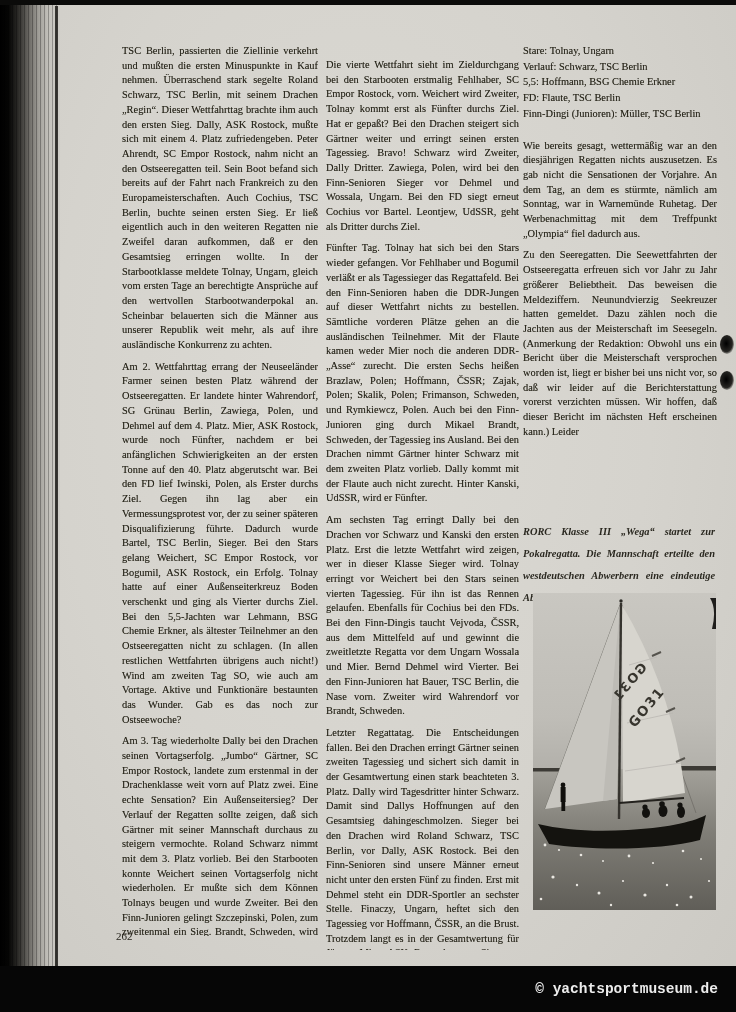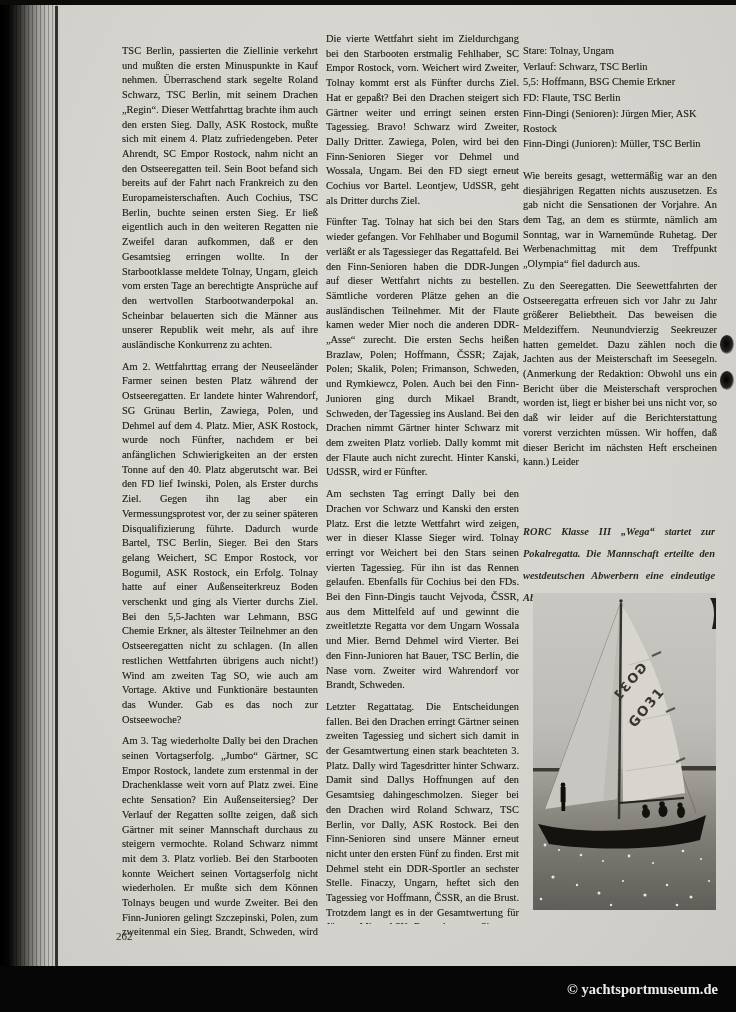--- a/index.html
+++ b/index.html
@@ -12,21 +12,21 @@
            repeating-linear-gradient(90deg, rgba(0,0,0,.28) 0 1px, rgba(0,0,0,0) 1px 4px),
            linear-gradient(90deg,#000 0%,#050504 14%,#2b2a27 30%,#6b6964 48%,#9f9d97 64%,#c2c0ba 80%,#cfcdc7 100%);}
   .fold-line{position:absolute;left:55px;top:6px;width:3px;height:960px;background:#1d1c19;opacity:.85;}
   .top-edge{position:absolute;left:0;top:0;width:736px;height:5px;background:#0b0b0a;}
   
   .col{position:absolute;top:44px;width:196px;height:892px;overflow:hidden;
        font-size:10.4px;line-height:14.7px;text-align:justify;color:#262419;
        text-shadow:0 0 .4px rgba(38,36,25,.45);}
   .col p{margin:0 0 7px;}
   .col1{left:122px;}
-  .col2{left:326px;top:32px;width:193px;}
+  .col2{left:326px;top:58px;width:193px;}
   .col3{left:523px;top:42px;width:194px;height:478px;}
   .results{margin:2px 0 17px;}
   .result-line{text-align:left;margin-bottom:1px;}
   
   .caption{position:absolute;left:523px;top:521px;width:192px;
            font-size:10.4px;line-height:22px;font-style:italic;font-weight:bold;
            text-align:justify;color:#2a2820;}
   .caption .credit{float:right;margin-left:8px;}
   
   .photo{position:absolute;left:533px;top:593px;width:183px;height:317px;}
@@ -34,21 +34,21 @@
   .photo text{font-family:"DejaVu Sans", sans-serif;font-weight:bold;fill:#37352e;letter-spacing:1.5px;}
   
   .page-number{position:absolute;left:116px;top:930px;font-size:11px;font-weight:normal;color:#201e17;}
   
   .binding-hole{position:absolute;right:2px;width:14px;height:19px;border-radius:50%;
                 background:radial-gradient(ellipse at 45% 45%, #000 0%, #262522 55%, rgba(40,39,36,0) 78%);}
   .hole1{top:335px;} .hole2{top:371px;}
   
   .watermark-bar{position:absolute;left:0;right:0;bottom:0;height:46px;background:#060606;
                  display:flex;align-items:center;justify-content:flex-end;padding-right:18px;box-sizing:border-box;}
-  .watermark-bar span{font-family:Liberation Serif, serif;font-weight:bold;font-size:14.5px;color:#ececec;}
+  .watermark-bar span{font-family:Liberation Mono, monospace;font-weight:bold;font-size:14.5px;color:#ececec;}
 </style>
 </head>
 <body>
 
 <div class="stage">
 
   <div class="spine"></div>
   <div class="fold-line"></div>
   <div class="top-edge"></div>
 
@@ -64,21 +64,20 @@
     <p>Am sechsten Tag erringt Dally bei den Drachen vor Schwarz und Kanski den ersten Platz. Erst die letzte Wettfahrt wird zeigen, wer in dieser Klasse Sieger wird. Tolnay erringt vor Weichert bei den Stars seinen vierten Tagessieg. Für ihn ist das Rennen gelaufen. Ebenfalls für Cochius bei den FDs. Bei den Finn-Dingis taucht Vejvoda, ČSSR, aus dem Mittelfeld auf und gewinnt die zweitletzte Regatta vor dem Ungarn Wossala und Mier. Bernd Dehmel wird Vierter. Bei den Finn-Junioren hat Bauer, TSC Berlin, die Nase vorn. Zweiter wird Wahrendorf vor Brandt, Schweden.</p>
     <p>Letzter Regattatag. Die Entscheidungen fallen. Bei den Drachen erringt Gärtner seinen zweiten Tagessieg und sichert sich damit in der Gesamtwertung einen stark beachteten 3. Platz. Dally wird Tagesdritter hinter Schwarz. Damit sind Dallys Hoffnungen auf den Gesamtsieg dahingeschmolzen. Sieger bei den Drachen wird Roland Schwarz, TSC Berlin, vor Dally, ASK Rostock. Bei den Finn-Senioren sind unsere Männer erneut nicht unter den ersten Fünf zu finden. Erst mit Dehmel steht ein DDR-Sportler an sechster Stelle. Finaczy, Ungarn, heftet sich den Tagessieg vor Hoffmann, ČSSR, an die Brust. Trotzdem langt es in der Gesamtwertung für Jürgen Mier, ASK Rostock, zum Sieg vor Berndt Deh-</p>
   </div>
 
   <div class="col col3">
     <div class="results">
       <div class="result-line">Stare: Tolnay, Ungarn</div>
       <div class="result-line">Verlauf: Schwarz, TSC Berlin</div>
       <div class="result-line">5,5: Hoffmann, BSG Chemie Erkner</div>
       <div class="result-line">FD: Flaute, TSC Berlin</div>
-      <div class="result-line">Finn-Dingi (Senioren): Jürgen Mier, ASK Rostock</div>
       <div class="result-line">Finn-Dingi (Junioren): Müller, TSC Berlin</div>
     </div>
     <p>Wie bereits gesagt, wettermäßig war an den diesjährigen Regatten nichts auszusetzen. Es gab nicht die Sensationen der Vorjahre. An dem Tag, an dem es stürmte, nämlich am Sonntag, war in Warnemünde Ruhetag. Der Werbenachmittag mit dem Treffpunkt „Olympia“ fiel dadurch aus.</p>
     <p>Zu den Seeregatten. Die Seewettfahrten der Ostseeregatta erfreuen sich vor Jahr zu Jahr größerer Beliebtheit. Das beweisen die Meldeziffern. Neunundvierzig Seekreuzer hatten gemeldet. Dazu zählen noch die Jachten aus der Meisterschaft im Seesegeln. (Anmerkung der Redaktion: Obwohl uns ein Bericht über die Meisterschaft versprochen worden ist, liegt er bisher bei uns nicht vor, so daß wir leider auf die Berichterstattung vorerst verzichten müssen. Wir hoffen, daß dieser Bericht im nächsten Heft erscheinen kann.) Leider</p>
   </div>
 
   <div class="caption">
     <span>RORC Klasse III „Wega“ startet zur Pokalregatta. Die Mannschaft erteilte den westdeutschen Abwerbern eine eindeutige Abfuhr.</span>
     <span class="credit">Foto Obwohl</span>
   </div>

